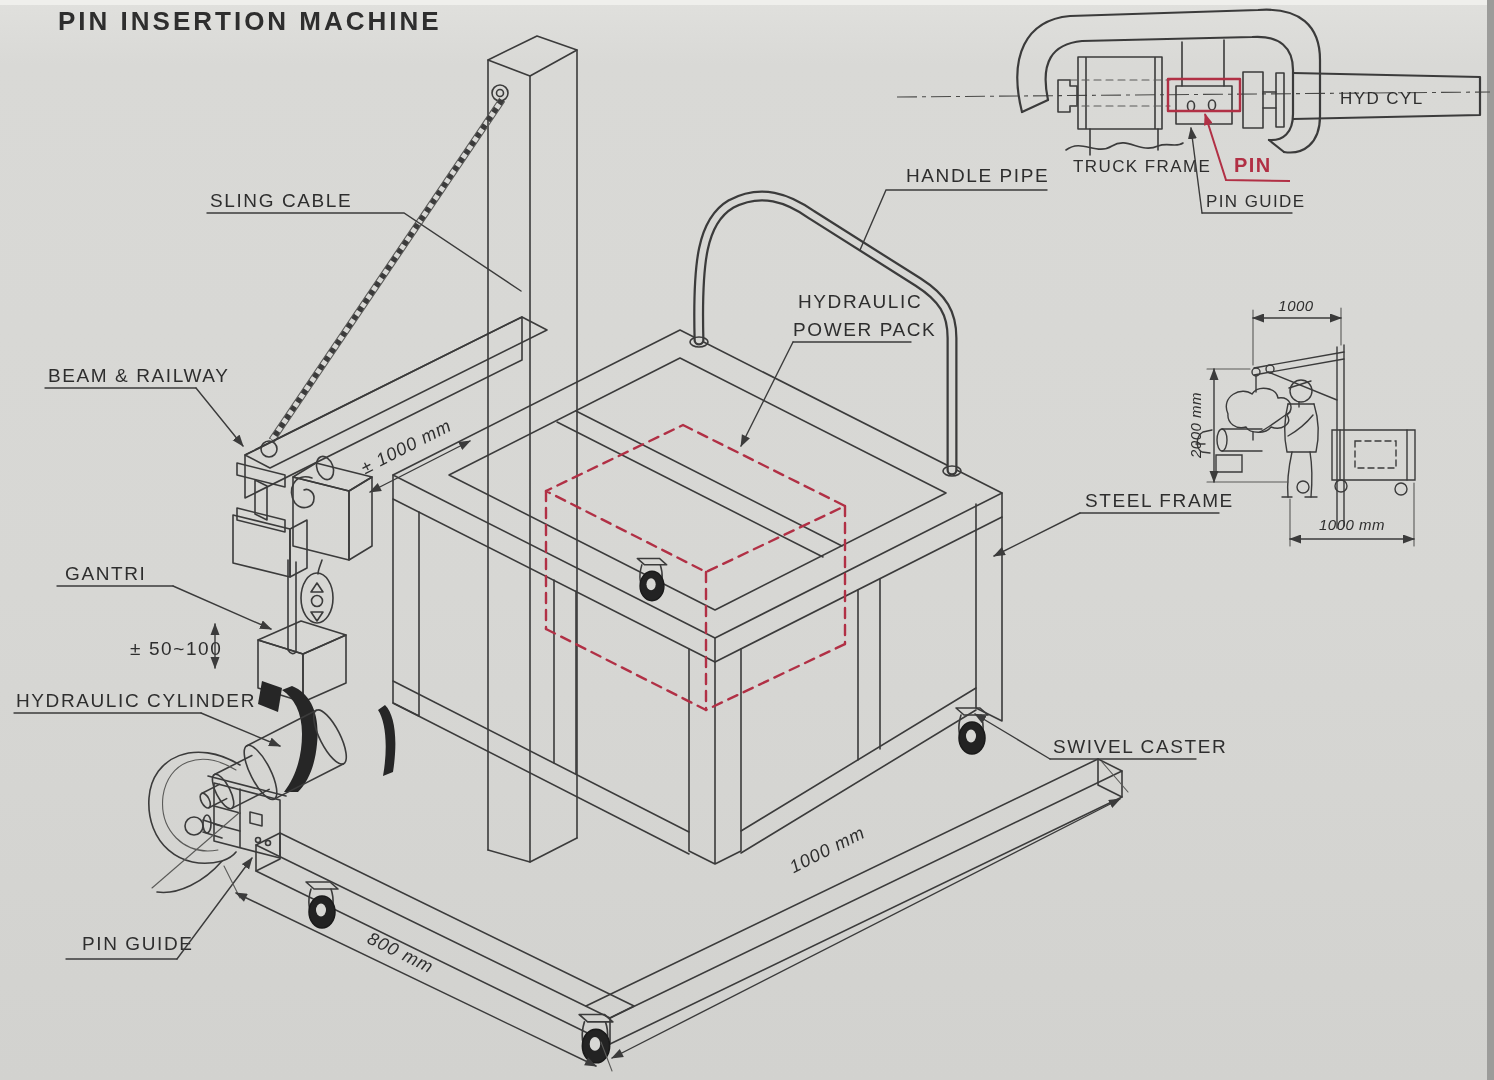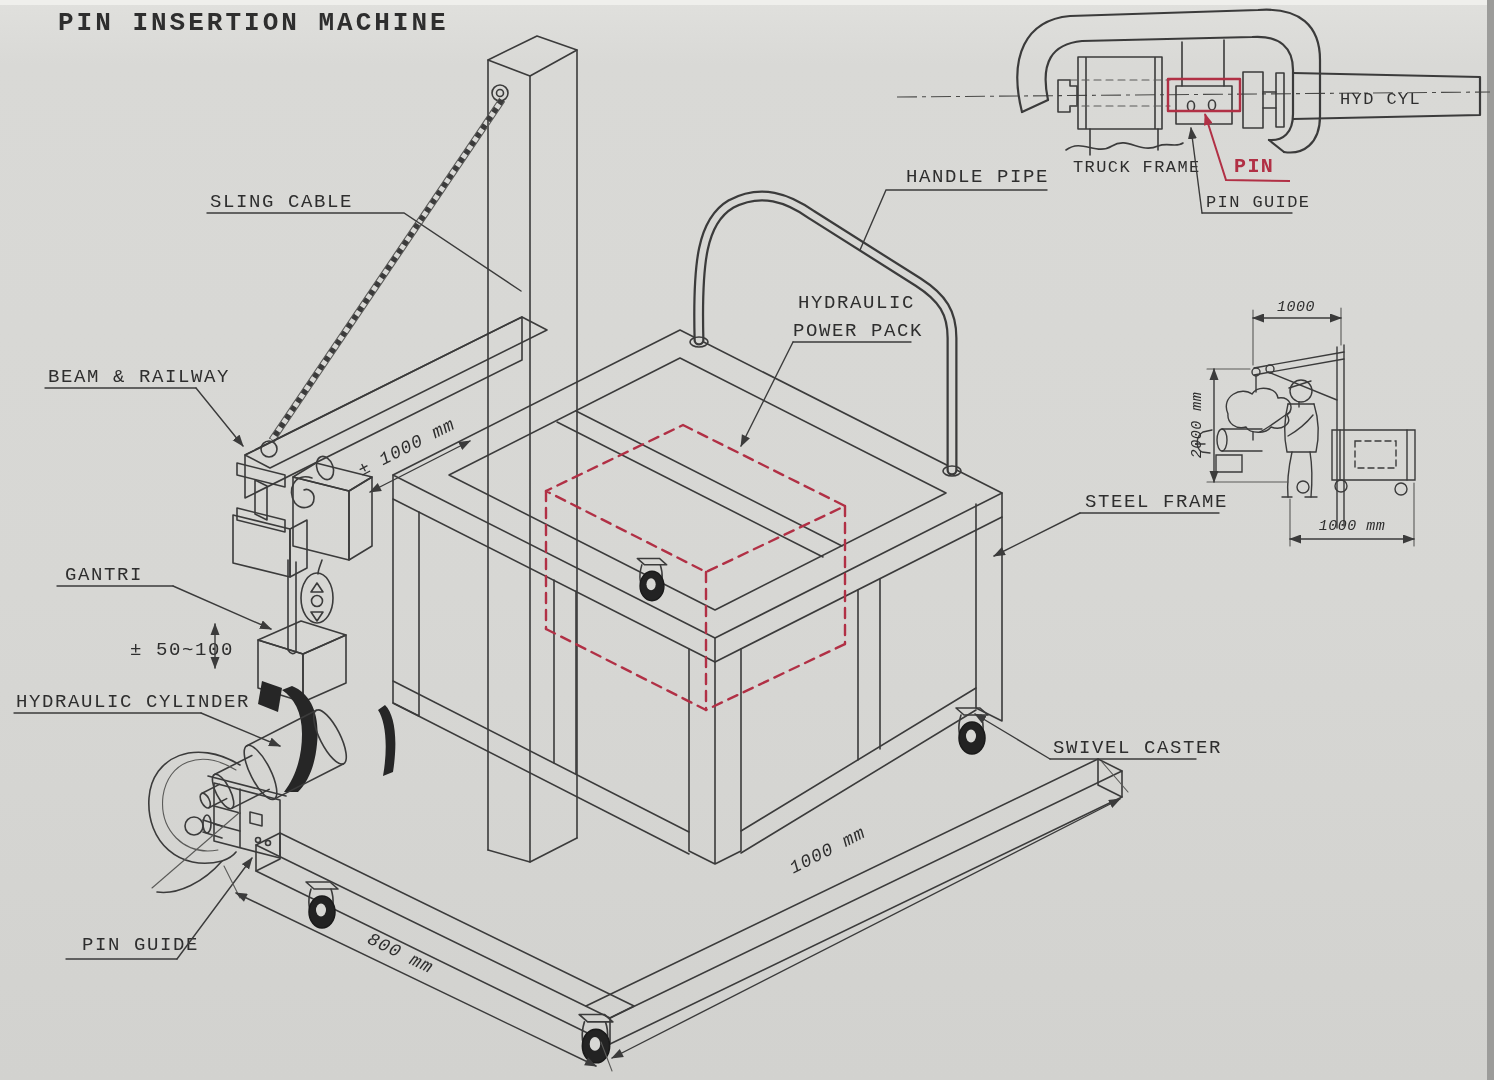--- a/index.html
+++ b/index.html
@@ -1,18 +1,18 @@
 <!DOCTYPE html>
 <html><head>
 <meta charset="utf-8">
 <style>
   html,body{margin:0;padding:0;background:#b9b9b7;}
   .sheet{position:relative;width:1494px;height:1080px;overflow:hidden;
          background:linear-gradient(180deg,#e0e0dd 0%,#d9d9d6 6%,#d7d7d4 55%,#d2d2cf 100%);
-         font-family:Liberation Mono, monospace;}
+         font-family:Liberation Sans, sans-serif;}
   svg{position:absolute;left:0;top:0;}
   .ink{stroke:#3b3b3b;fill:none;stroke-width:1.6;stroke-linecap:round;stroke-linejoin:round;}
   .ink2{stroke:#3b3b3b;fill:none;stroke-width:2.2;stroke-linecap:round;stroke-linejoin:round;}
   .faint{stroke:#5a5a58;fill:none;stroke-width:1.1;stroke-linecap:round;}
   .ld{stroke:#3b3b3b;fill:none;stroke-width:1.4;stroke-linecap:round;}
   .dark{fill:#262626;stroke:none;}
   .redln{stroke:#b13045;fill:none;stroke-width:2.4;stroke-linecap:round;stroke-linejoin:round;}
   .cl{stroke:#4a4a48;fill:none;stroke-width:1.1;stroke-dasharray:20 5 4 5;}
   text{fill:#2e2e2e;}
   .ttl{font-size:26px;letter-spacing:3px;font-weight:bold;}

